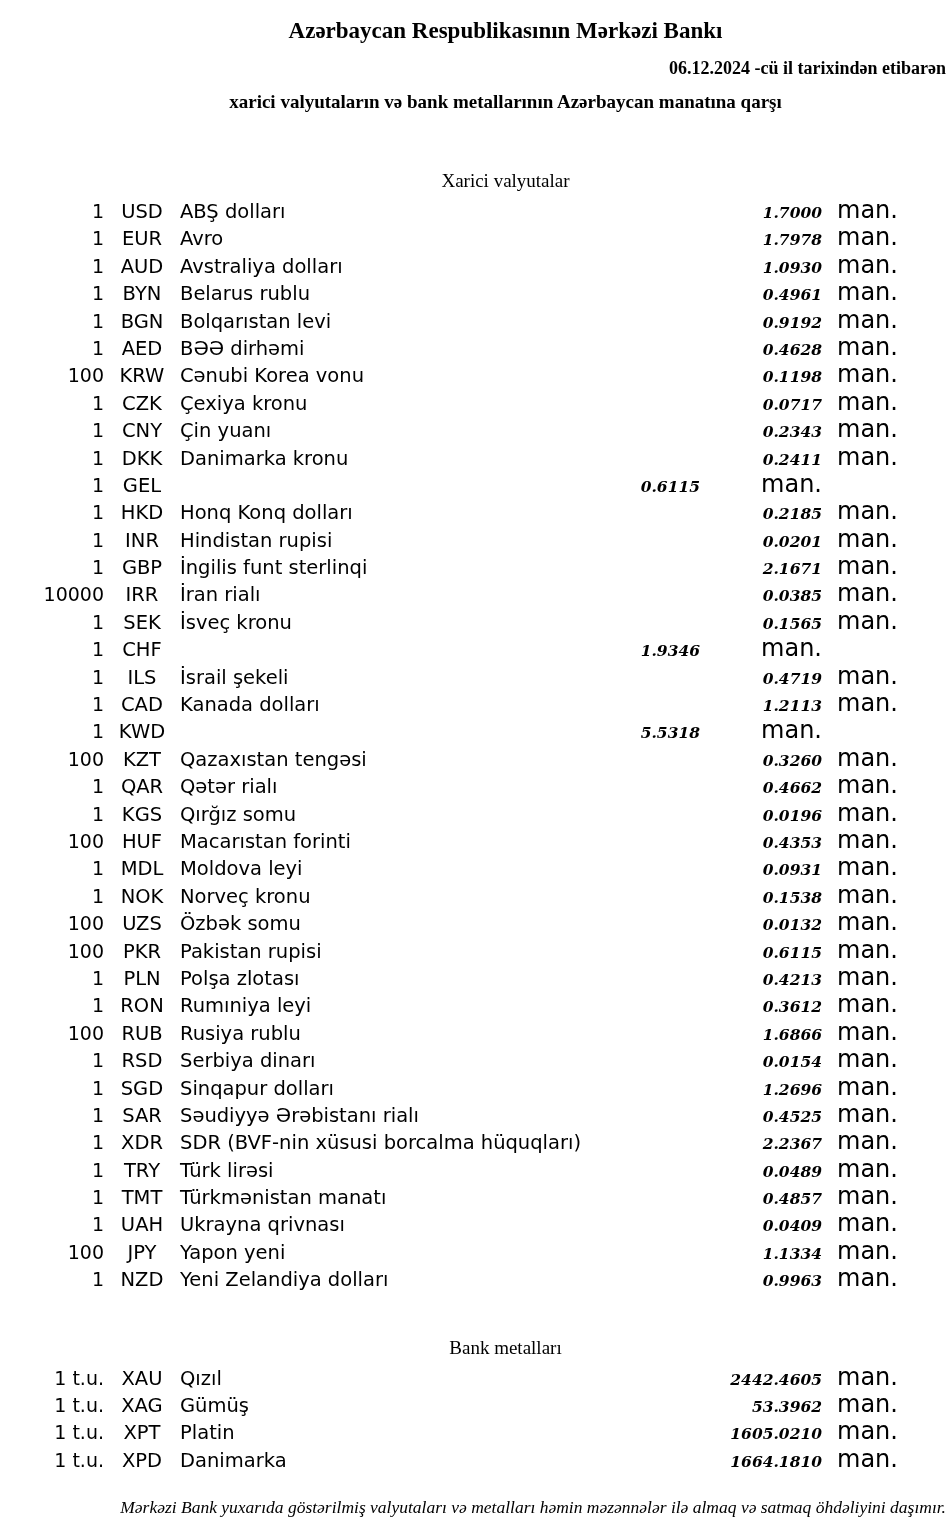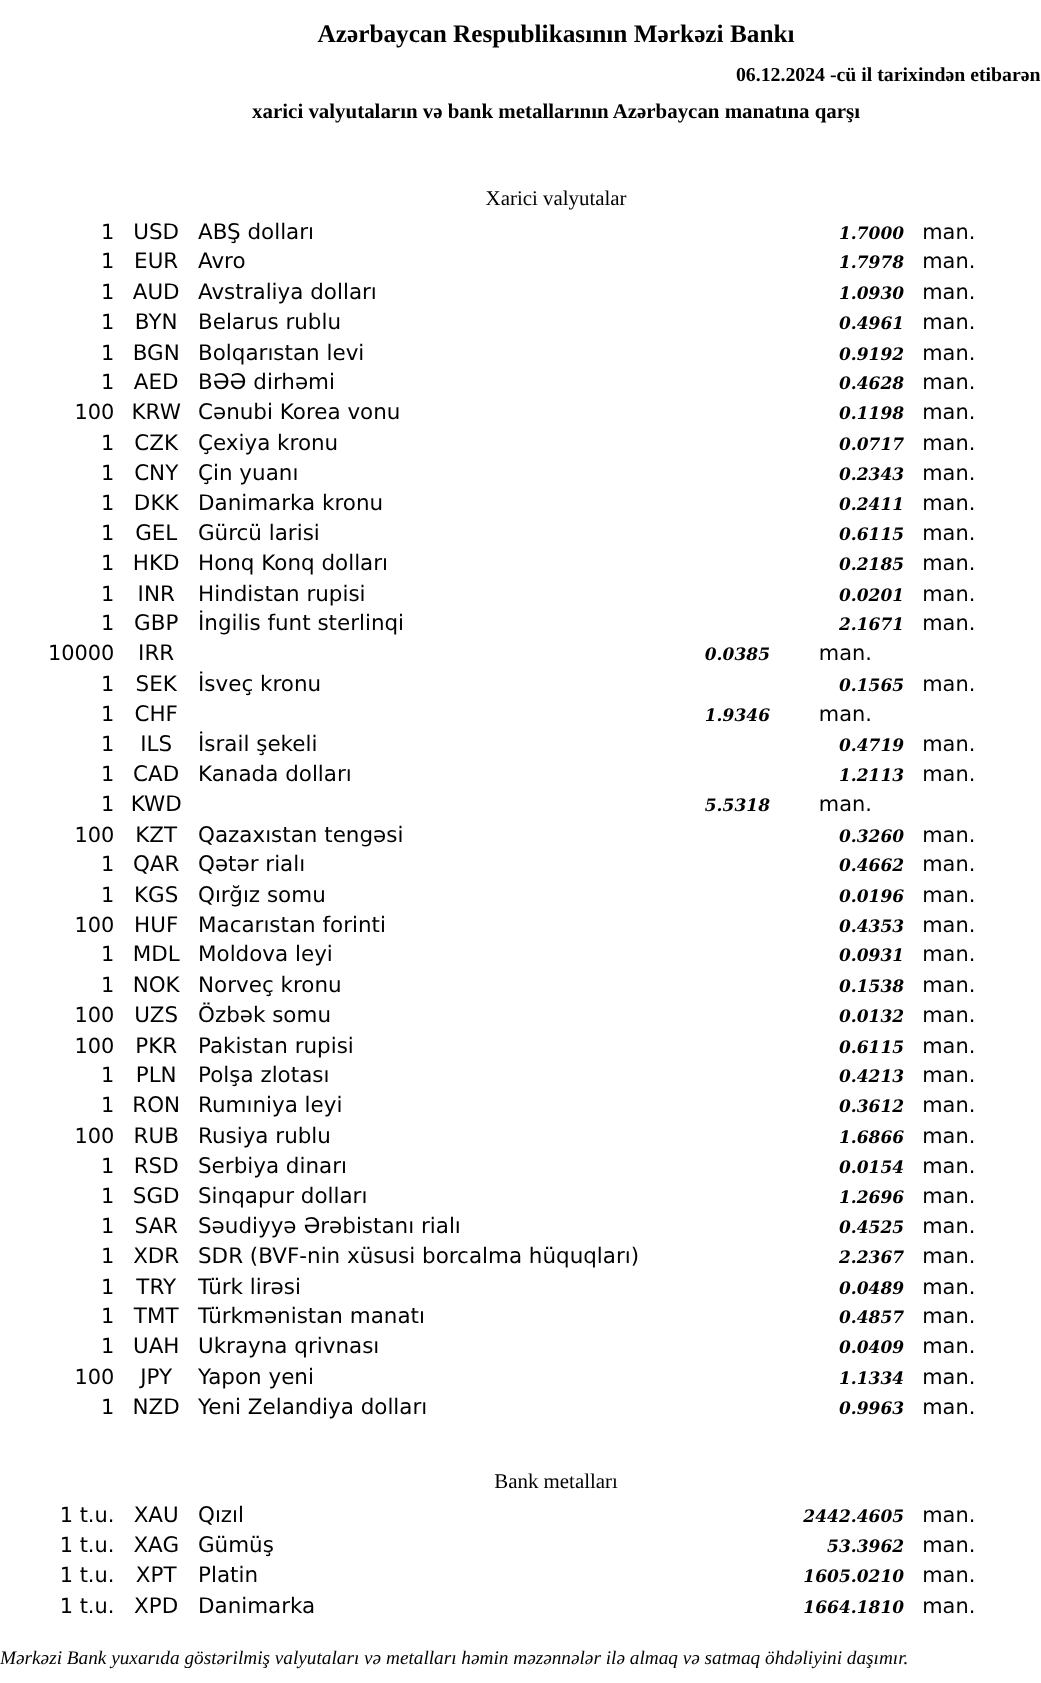--- a/index.html
+++ b/index.html
@@ -54,30 +54,30 @@
   .code { text-align: center; font-size: 19.5px; white-space: nowrap; }
   .name { text-align: left;   font-size: 19.5px; white-space: nowrap; }
   .rate {
     text-align: right;
     font-family: "DejaVu Serif", serif;
     font-style: italic;
     font-weight: bold;
     font-size: 15.5px;
     white-space: nowrap;
   }
-  .unit { text-align: center; font-size: 19px; padding-left: 15px; white-space: nowrap; }
+  .unit { text-align: right; font-size: 24px; padding-left: 15px; white-space: nowrap; }
 
   
   .footer {
     margin-top: 23px;
     font-family: "Liberation Serif", serif;
     font-style: italic;
     font-size: 17.5px;
     line-height: 23px;
-    text-align: left;
+    text-align: right;
     width: 946px;
   }
 </style>
 </head>
 <body>
 
 <div class="page">
   <div class="hdr title">Azərbaycan Respublikasının Mərkəzi Bankı</div>
   <div class="hdr dateline">06.12.2024 -cü il tarixindən etibarən</div>
   <div class="hdr subtitle">xarici valyutaların və bank metallarının Azərbaycan manatına qarşı</div>
@@ -162,21 +162,20 @@
     <span class="qty">1</span>
     <span class="code">DKK</span>
     <span class="name">Danimarka kronu</span>
     <span class="rate">0.2411</span>
     <span class="unit">man.</span>
   </div>
 
   <div class="row">
     <span class="qty">1</span>
     <span class="code">GEL</span>
-    <span class="name">Gürcü larisi</span>
     <span class="rate">0.6115</span>
     <span class="unit">man.</span>
   </div>
 
   <div class="row">
     <span class="qty">1</span>
     <span class="code">HKD</span>
     <span class="name">Honq Konq dolları</span>
     <span class="rate">0.2185</span>
     <span class="unit">man.</span>
@@ -194,20 +193,21 @@
     <span class="qty">1</span>
     <span class="code">GBP</span>
     <span class="name">İngilis funt sterlinqi</span>
     <span class="rate">2.1671</span>
     <span class="unit">man.</span>
   </div>
 
   <div class="row">
     <span class="qty">10000</span>
     <span class="code">IRR</span>
+    <span class="name">İran rialı</span>
     <span class="rate">0.0385</span>
     <span class="unit">man.</span>
   </div>
 
   <div class="row">
     <span class="qty">1</span>
     <span class="code">SEK</span>
     <span class="name">İsveç kronu</span>
     <span class="rate">0.1565</span>
     <span class="unit">man.</span>

